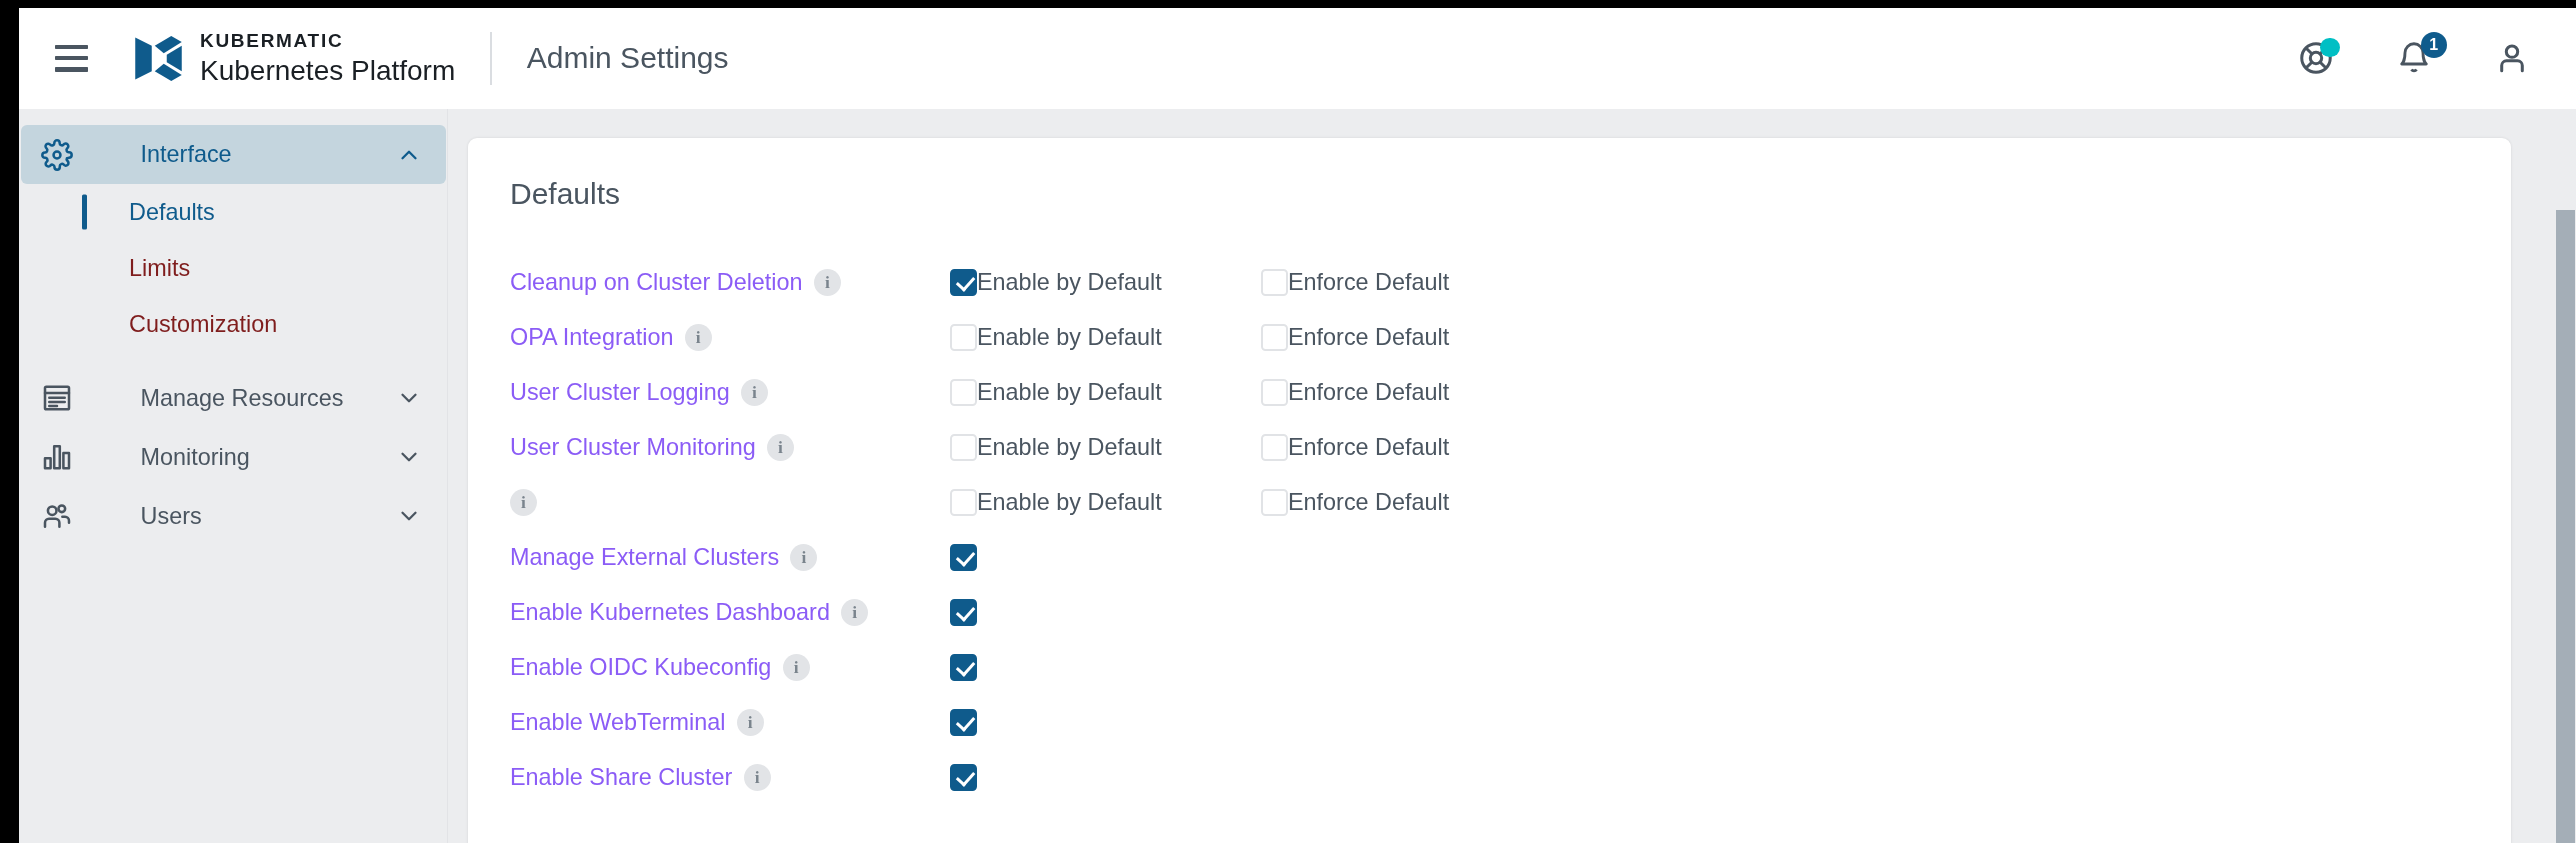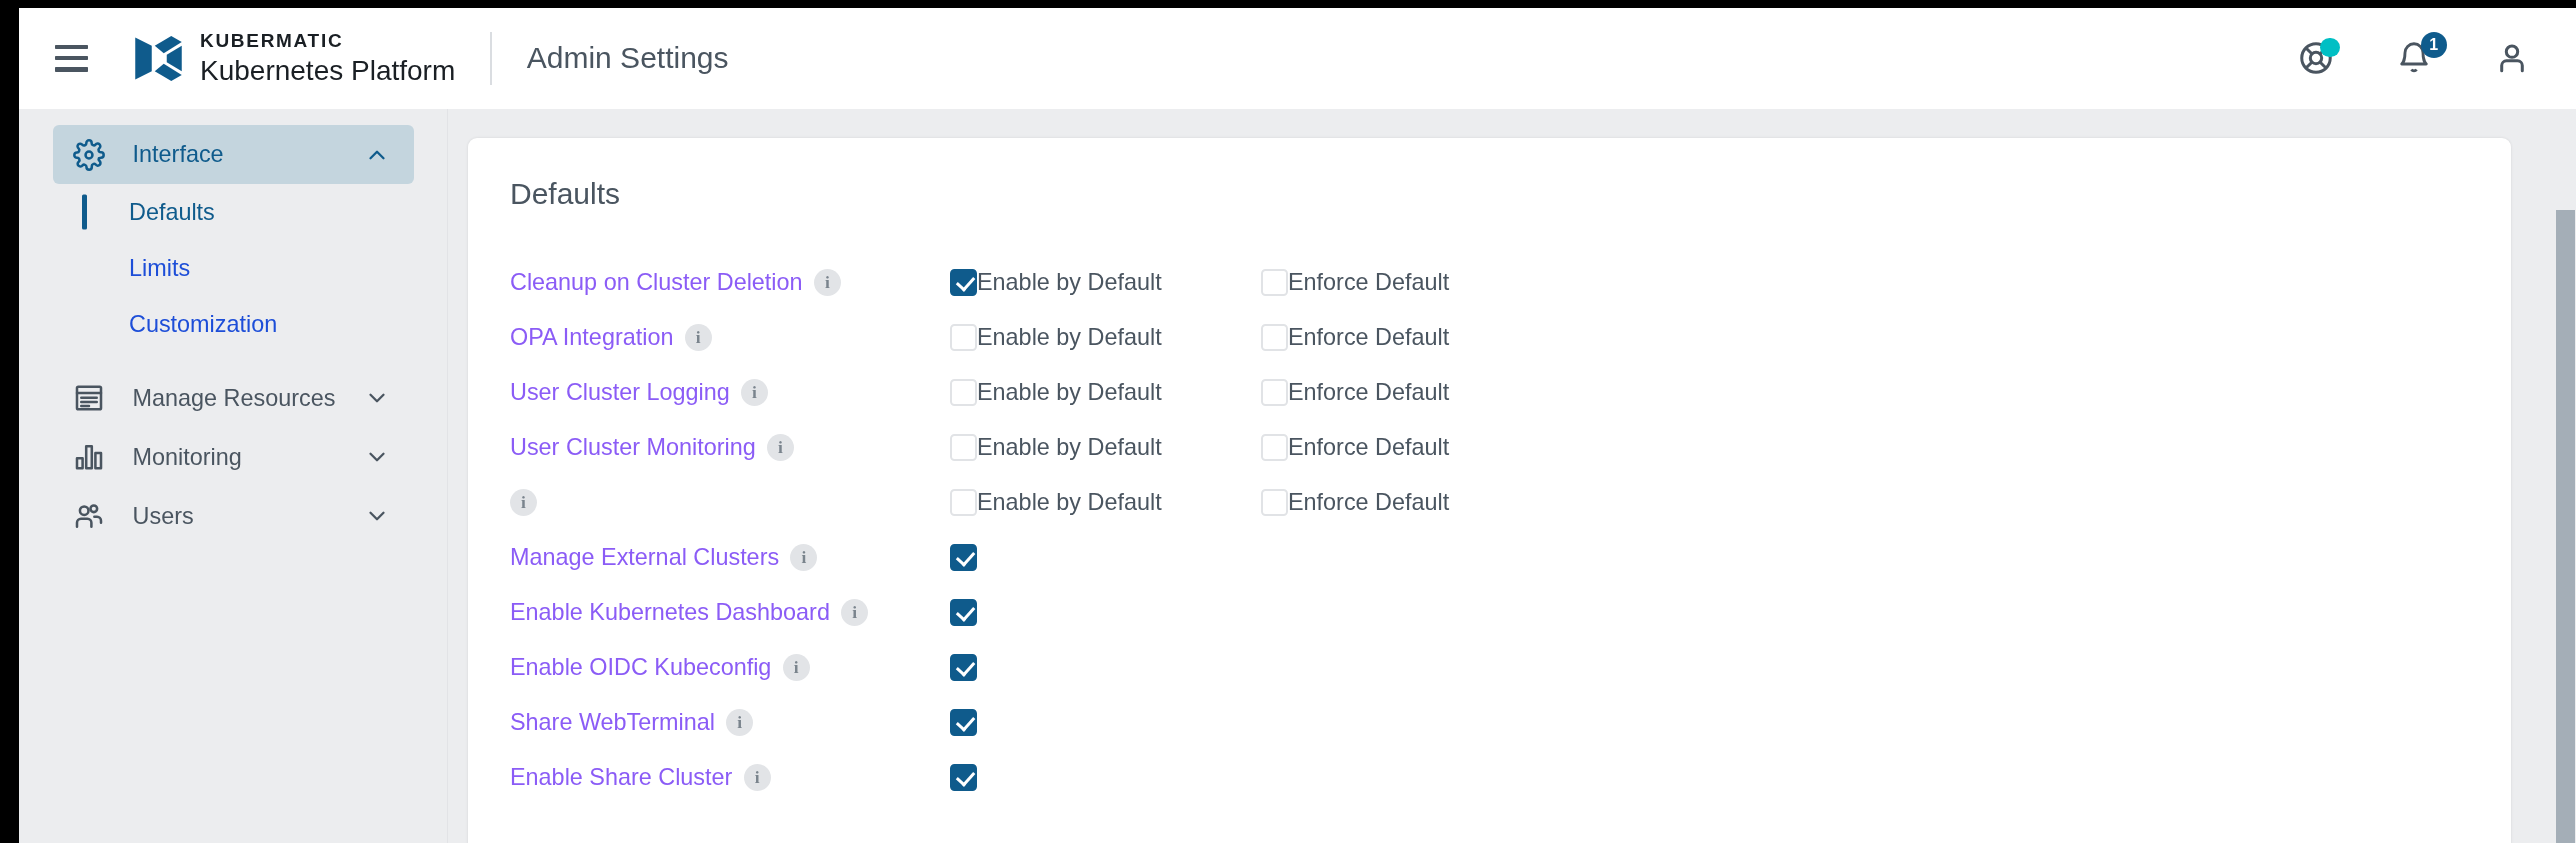--- a/index.html
+++ b/index.html
@@ -159,26 +159,27 @@
   #sidebar::after {
     content: "";
     position: absolute;
     right: 0; top: 0;
     width: 1.5px; height: 735px;
     background: #e2e3e6;
   }
 
   .nav-group-row {
     position: relative;
-    margin: 0 34px;
+    margin: 0 2px;
     height: 59px;
     border-radius: 6px;
     display: flex;
     align-items: center;
     cursor: pointer;
+    gap: 40px;
   }
   .nav-group-row.active { background: #c4d5de; }
 
   .nav-ico {
     width: 39px;
     margin-left: 16.6px;
     display: flex;
     align-items: center;
     justify-content: center;
   }
@@ -199,21 +200,21 @@
   .nav-sub {
     position: relative;
     height: 56px;
     display: flex;
     align-items: center;
     cursor: pointer;
     padding-left: 110px;
   }
   .nav-sub .sub-label {
     font-size: 23.4px;
-    color: #1d4ed8;
+    color: #7f1d1d;
     white-space: nowrap;
   }
   .nav-sub.active .sub-label { color: #0f5b8c; }
   .nav-sub.active::before {
     content: "";
     position: absolute;
     left: 63px;
     top: 50%;
     transform: translateY(-50%);
     width: 4.5px;
@@ -586,21 +587,21 @@
                 <div class="setting-label">
                   <span class="txt">Enable OIDC Kubeconfig</span>
                   <span class="info-ico">i</span>
                 </div>
                 <div class="cb-field col1">
                   <span class="cbox on"></span>
                 </div>
               </div>
               <div class="setting-row">
                 <div class="setting-label">
-                  <span class="txt">Share WebTerminal</span>
+                  <span class="txt">Enable WebTerminal</span>
                   <span class="info-ico">i</span>
                 </div>
                 <div class="cb-field col1">
                   <span class="cbox on"></span>
                 </div>
               </div>
               <div class="setting-row">
                 <div class="setting-label">
                   <span class="txt">Enable Share Cluster</span>
                   <span class="info-ico">i</span>

